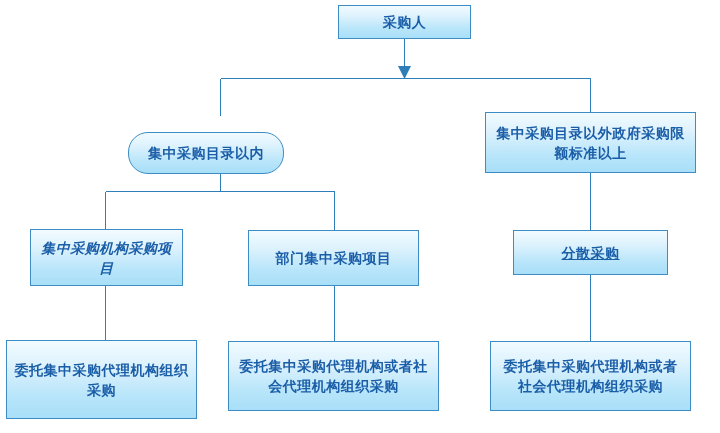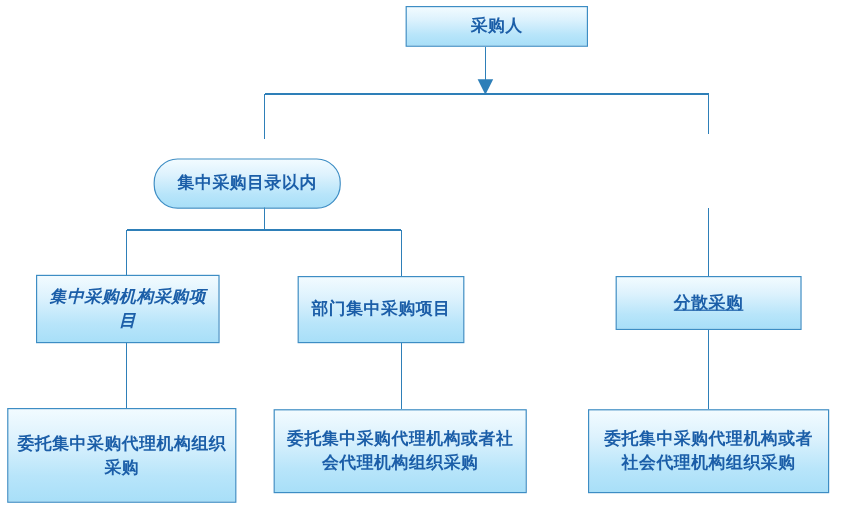--- a/index.html
+++ b/index.html
@@ -38,25 +38,25 @@
     align-items: center;
     justify-content: center;
     text-align: center;
     z-index: 2;
   }
   .node span {
     display: block;
     padding: 0 6px;
   }
   
-  #node-root        { left: 338px; top: 5px;   width: 152px; height: 34px; }
+  #node-root        { left: 338px; top: 5px;   width: 133px; height: 34px; }
   #node-inside      { left: 128px; top: 132px; width: 156px; height: 42px; border-radius: 20px; }
   #node-outside     { left: 485px; top: 112px; width: 211px; height: 61px; }
   #node-central-org { left: 30px;  top: 229px; width: 153px; height: 57px; font-style: italic; }
-  #node-dept        { left: 248px; top: 230px; width: 139px; height: 56px; }
+  #node-dept        { left: 248px; top: 230px; width: 171px; height: 56px; }
   #node-dispersed   { left: 513px; top: 230px; width: 155px; height: 45px; text-decoration: underline; }
   #node-entrust-1   { left: 6px;  top: 340px; width: 191px; height: 79px; }
   #node-entrust-2   { left: 228px; top: 341px; width: 211px; height: 70px; }
   #node-entrust-3   { left: 490px; top: 341px; width: 201px; height: 70px; }
 </style>
 </head>
 <body>
 
 <div id="canvas">
 
@@ -84,20 +84,23 @@
   </svg>
 
   <div class="node" id="node-root">
     <span>采购人</span>
   </div>
 
   <div class="node" id="node-inside">
     <span>集中采购目录以内</span>
   </div>
 
+  <div class="node" id="node-outside">
+    <span>集中采购目录以外政府采购限额标准以上</span>
+  </div>
 
   <div class="node" id="node-central-org">
     <span>集中采购机构采购项目</span>
   </div>
 
   <div class="node" id="node-dept">
     <span>部门集中采购项目</span>
   </div>
 
   <div class="node" id="node-dispersed">

